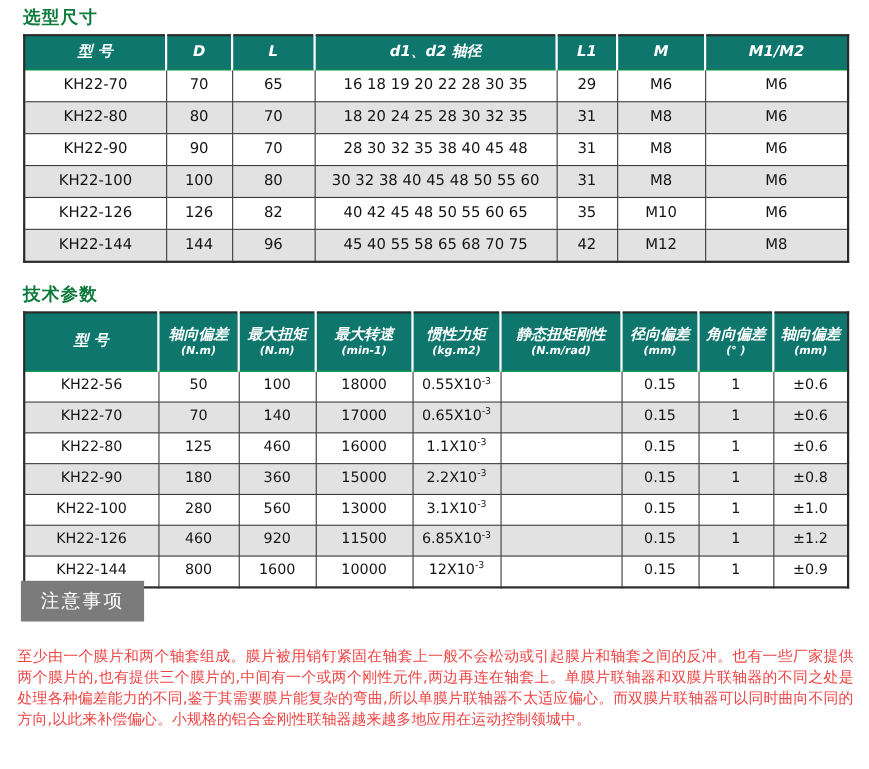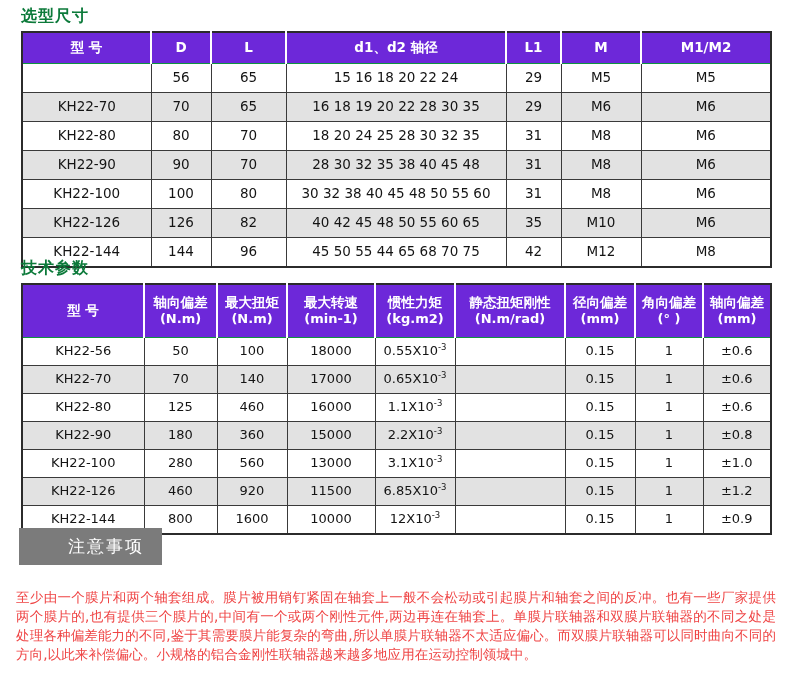--- a/index.html
+++ b/index.html
@@ -47,36 +47,37 @@
   .spec-table th,
   .spec-table td {
     border: 1px solid #3a3a3a;
     text-align: center;
     vertical-align: middle;
     font-size: 13px;
     padding: 0 2px;
     line-height: 1.15;
   }
   .spec-table thead th {
-    background: #6d28d9;
+    background: #0f766e;
     color: #ffffff;
     font-weight: bold;
     font-size: 13.5px;
     border-color: #0f9440;
     border-left: 2px solid #ffffff;
     border-right: 2px solid #ffffff;
     border-top: 1px solid #0f9440;
     border-bottom: 1px solid #0f9440;
+    font-style: italic;
   }
   .spec-table thead th:first-child { border-left: 1px solid #0f9440; }
   .spec-table thead th:last-child  { border-right: 1px solid #000000; }
   .spec-table thead th .unit {
     display: block;
     font-weight: bold;
-    font-size: 13px;
+    font-size: 10px;
     margin-top: 1px;
   }
   .spec-table tbody tr:nth-child(odd)  td { background: #ffffff; }
   .spec-table tbody tr:nth-child(even) td { background: #e2e2e2; }
   .spec-table tbody td { height: 28px; color: #141414; font-weight: normal; }
 
   #table-sizing thead th { height: 30px; }
   #table-sizing tbody td { height: 28px; font-size: 13.5px; }
   #table-params thead th { height: 52px; }
   #table-params tbody td { height: 27px; font-size: 13px; }
@@ -93,21 +94,20 @@
     width: 112px;
     height: 37px;
     background: #7b7b7b;
     color: #ffffff;
     font-size: 17px;
     font-weight: normal;
     letter-spacing: 2px;
     display: flex;
     align-items: center;
     justify-content: center;
-    padding-left: 31px;
   }
   #notice-body {
     position: absolute;
     left: 16px;
     top: 574px;
     width: 760px;
     font-size: 13.5px;
     line-height: 19px;
     color: #ef4444;
     text-align: justify;
@@ -137,29 +137,20 @@
         <th>D</th>
         <th>L</th>
         <th>d1、d2 轴径</th>
         <th>L1</th>
         <th>M</th>
         <th>M1/M2</th>
       </tr>
     </thead>
     <tbody id="sizing-body">
         <tr>
-          <td class="cell-empty"></td>
-          <td>56</td>
-          <td>65</td>
-          <td>15 16 18 20 22 24</td>
-          <td>29</td>
-          <td>M5</td>
-          <td>M5</td>
-        </tr>
-        <tr>
           <td>KH22-70</td>
           <td>70</td>
           <td>65</td>
           <td>16 18 19 20 22 28 30 35</td>
           <td>29</td>
           <td>M6</td>
           <td>M6</td>
         </tr>
         <tr>
           <td>KH22-80</td>
@@ -194,21 +185,21 @@
           <td>82</td>
           <td>40 42 45 48 50 55 60 65</td>
           <td>35</td>
           <td>M10</td>
           <td>M6</td>
         </tr>
         <tr>
           <td>KH22-144</td>
           <td>144</td>
           <td>96</td>
-          <td>45 50 55 44 65 68 70 75</td>
+          <td>45 40 55 58 65 68 70 75</td>
           <td>42</td>
           <td>M12</td>
           <td>M8</td>
         </tr>
       </tbody>
   </table>
 
   <h2 class="section-title" id="title-params">技术参数</h2>
 
   <table class="spec-table" id="table-params">

